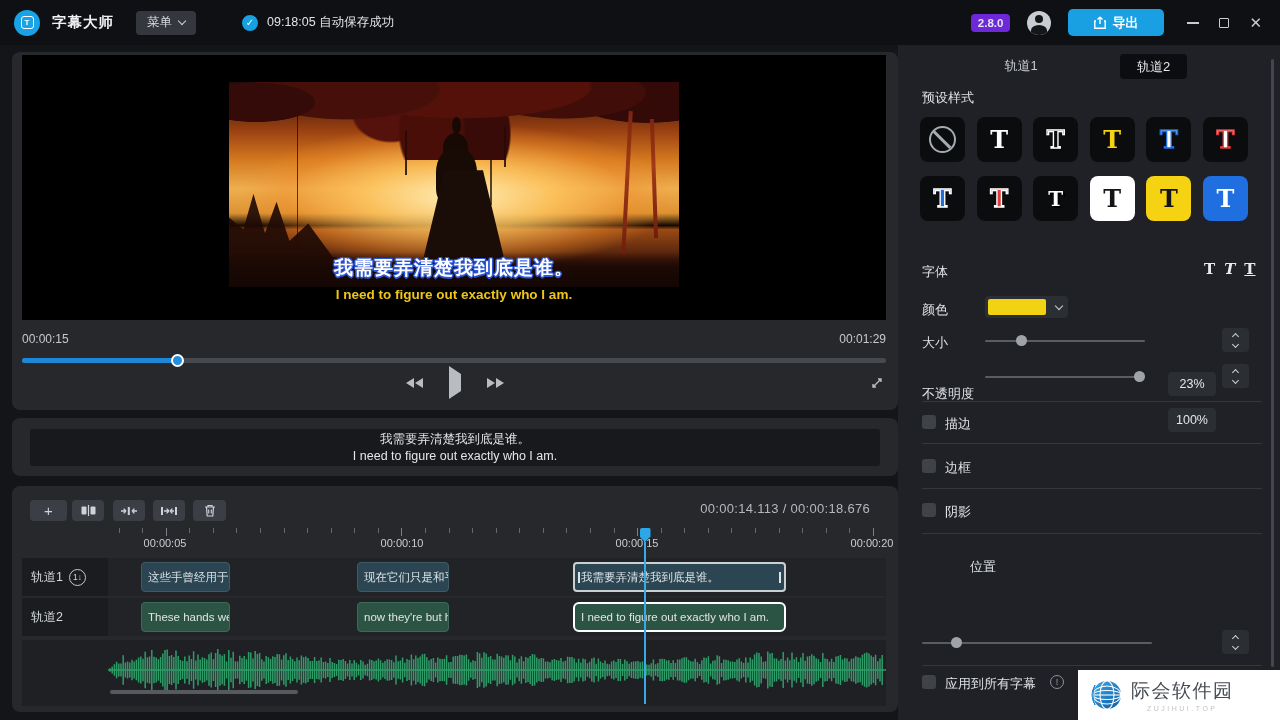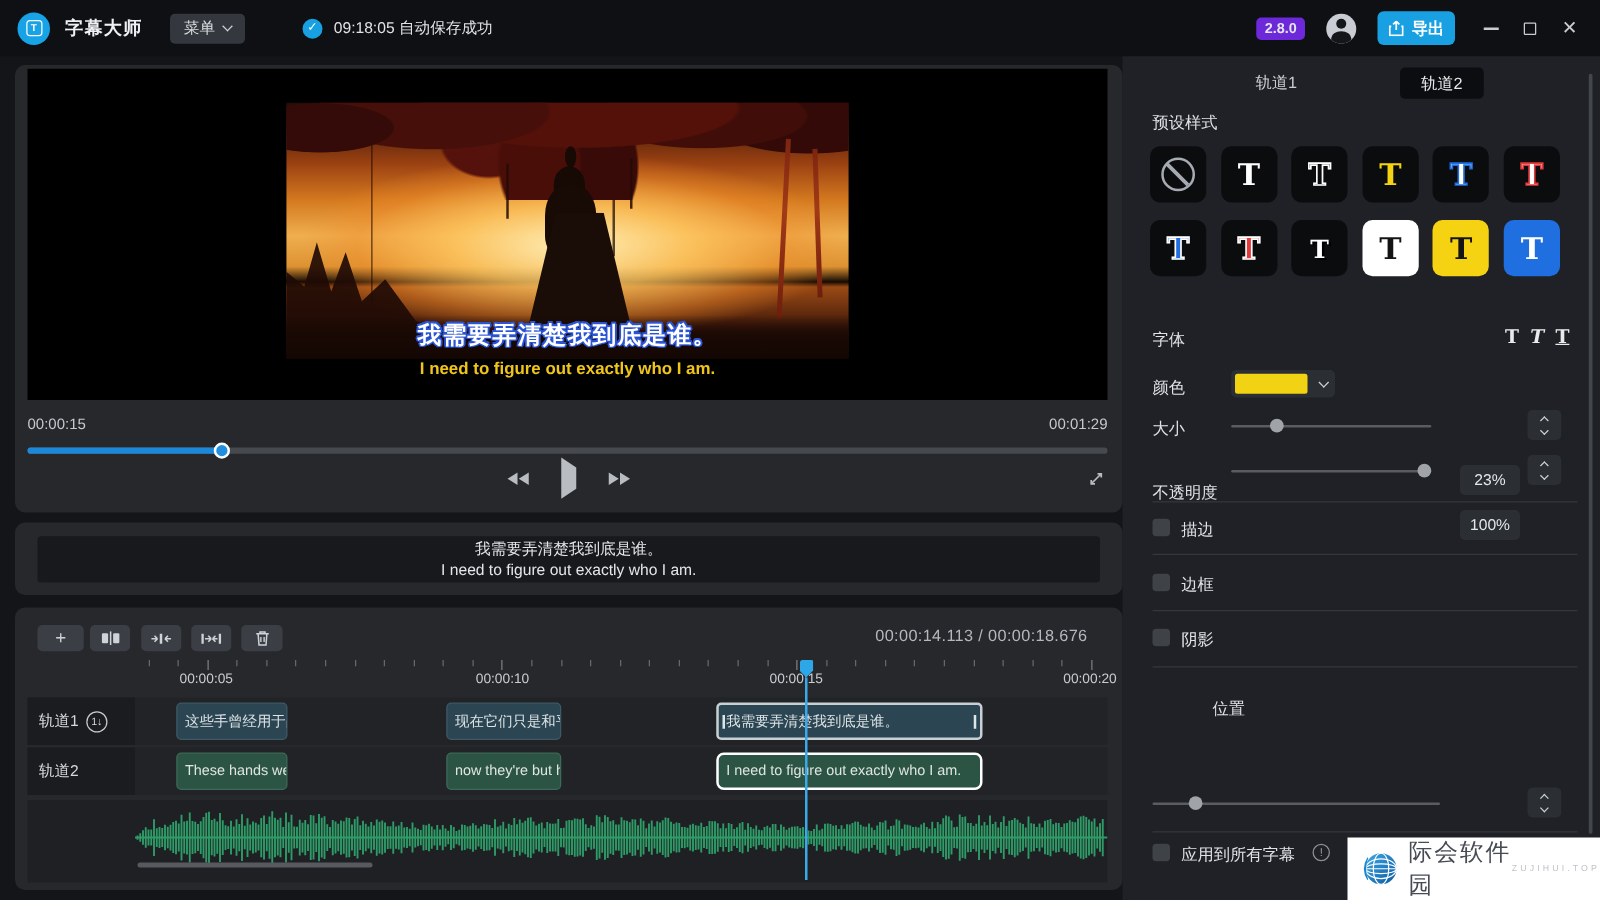--- a/index.html
+++ b/index.html
@@ -14,21 +14,21 @@
   .menu-btn{display:flex;align-items:center;gap:7px;background:#34373d;border-radius:4px;height:24px;padding:0 11px;font-size:12.5px;color:#d9dcdf;margin-left:22px;cursor:default;}
   .chev-down{width:6px;height:6px;border-right:1.5px solid #cfd3d7;border-bottom:1.5px solid #cfd3d7;transform:rotate(45deg);margin-top:-4px;}
   .check-icon{width:16px;height:16px;border-radius:50%;background:#17a0e2;color:#fff;font-size:10px;display:flex;align-items:center;justify-content:center;margin-left:46px;}
   .check-icon::after{content:"✓";font-weight:bold;}
   .autosave{font-size:12.5px;color:#e0e3e6;margin-left:9px;}
   .topbar-right{margin-left:auto;display:flex;align-items:center;gap:17px;}
   .version{background:#6d28d9;border-radius:4px;padding:3px 7px;font-size:11.5px;font-weight:bold;color:#e4e7ea;}
   .avatar{width:24px;height:24px;border-radius:50%;background:#c9cdd3;position:relative;overflow:hidden;}
   .avatar::before{content:"";position:absolute;top:4px;left:8px;width:8px;height:8px;background:#14161a;border-radius:50%;}
   .avatar::after{content:"";position:absolute;top:14px;left:4px;width:16px;height:11px;background:#14161a;border-radius:50% 50% 0 0;}
-  .export-btn{display:flex;align-items:center;gap:6px;background:#19a0e2;border-radius:5px;height:27px;padding:0 9px;font-size:13px;font-weight:bold;color:#fff;justify-content:space-between;}
+  .export-btn{display:flex;align-items:center;gap:6px;background:#19a0e2;border-radius:5px;height:27px;padding:0 26px;font-size:13px;font-weight:bold;color:#fff;justify-content:space-between;}
   .win-btns{display:flex;align-items:center;gap:20px;margin-left:6px;padding-right:4px;}
   .min-icon{width:12px;height:2px;background:#c9ccd0;}
   .restore-icon{width:10px;height:10px;border:1.3px solid #c9ccd0;border-radius:1px;position:relative;background:#0e1014;}
   .restore-icon::before{content:"";position:absolute;top:-4px;left:2px;width:10px;height:10px;border:1.3px solid #c9ccd0;border-radius:1px;z-index:-1;}
   .close-icon{color:#c9ccd0;font-size:15px;line-height:1;}
   .close-icon::after{content:"✕";}
 
   
   .card{position:absolute;background:#26282c;border-radius:8px;overflow:hidden;}
   #player-card{left:12px;top:52px;width:886px;height:358px;}
@@ -134,21 +134,21 @@
   .cb{position:absolute;width:14px;height:14px;background:#3f4247;border-radius:3px;}
   .cb-label{position:absolute;font-size:13px;color:#dfe2e6;}
   .segmented{position:absolute;left:85px;top:547px;width:205px;height:23px;background:#27292e;border-radius:3px;display:flex;}
   .seg-cell{flex:1;display:flex;align-items:center;justify-content:center;font-size:12.5px;color:#cfd3d7;border-radius:3px;}
   .seg-cell.selected{background:#46494f;color:#eceef0;}
   .info-icon{position:absolute;width:14px;height:14px;border:1px solid #8d9197;border-radius:50%;font-size:9px;color:#9aa0a6;display:flex;align-items:center;justify-content:center;}
   .v-scroll{position:absolute;right:6px;top:14px;width:3px;height:608px;background:#43464c;border-radius:2px;}
 
   
   .watermark{position:absolute;left:1078px;top:670px;width:202px;height:50px;background:#fff;display:flex;align-items:center;padding-left:10px;z-index:20;}
-  .wm-text{margin-left:7px;display:flex;flex-direction:row;align-items:center;}
+  .wm-text{margin-left:7px;display:flex;flex-direction:column;align-items:center;}
   .wm-title{font-size:19px;color:#474c54;letter-spacing:1.5px;}
   .wm-domain{font-size:7px;color:#bfc3c8;letter-spacing:2.5px;margin-top:1px;}
 </style>
 </head>
 <body>
 
 <div class="topbar">
   <div class="app-icon">
       <div class="sq">T</div>
     </div>

